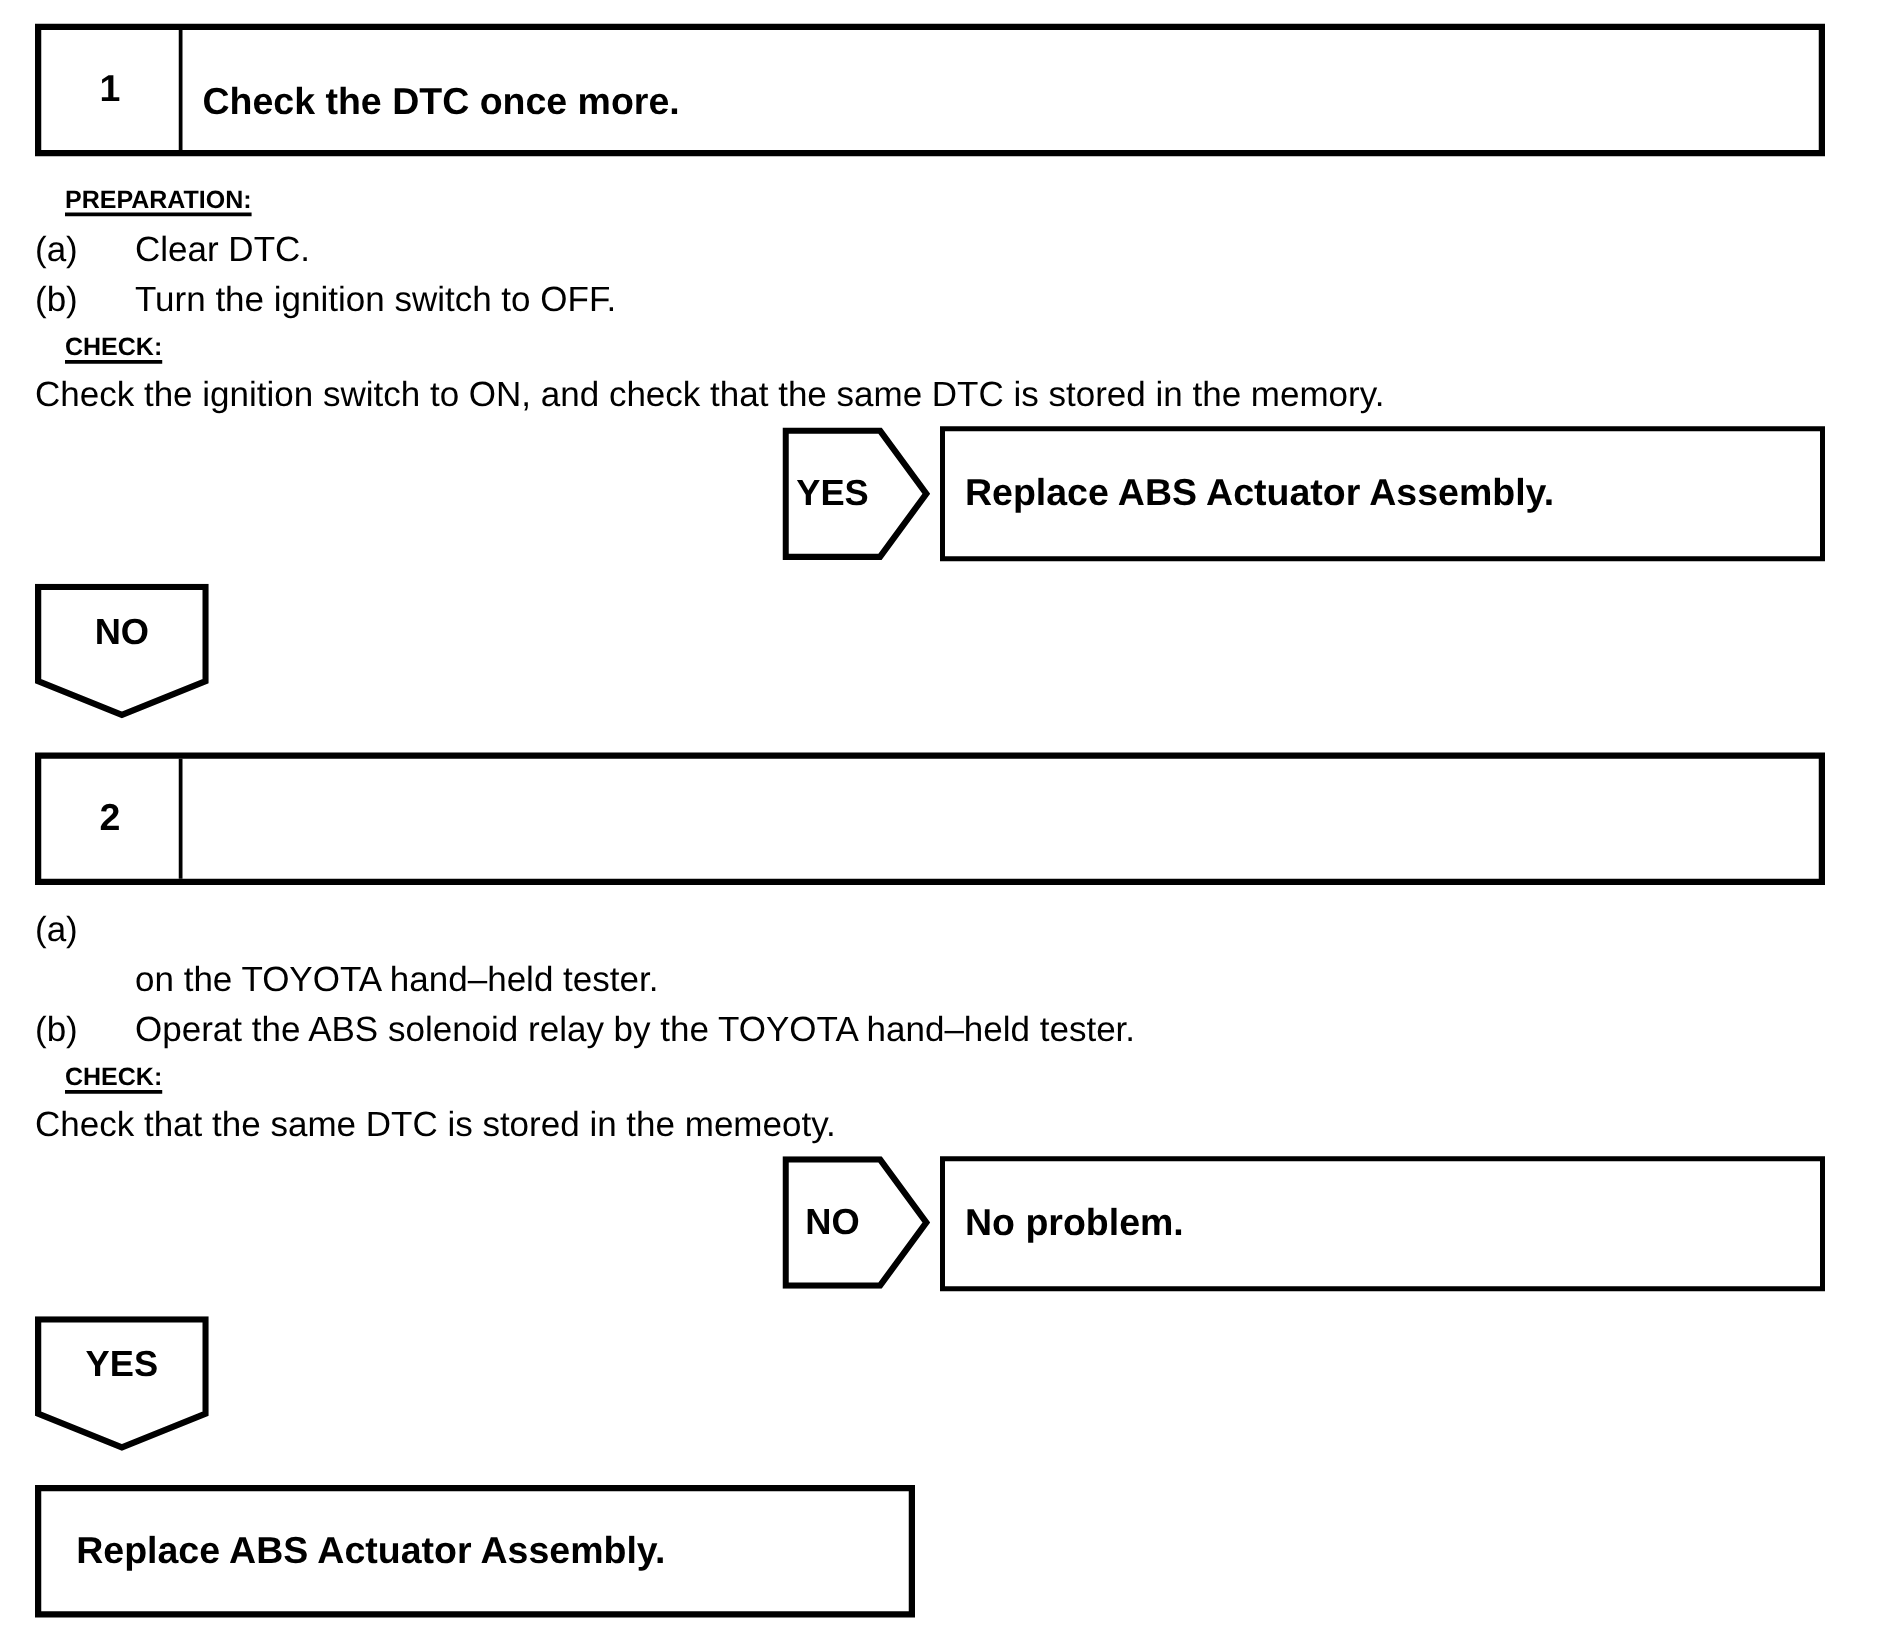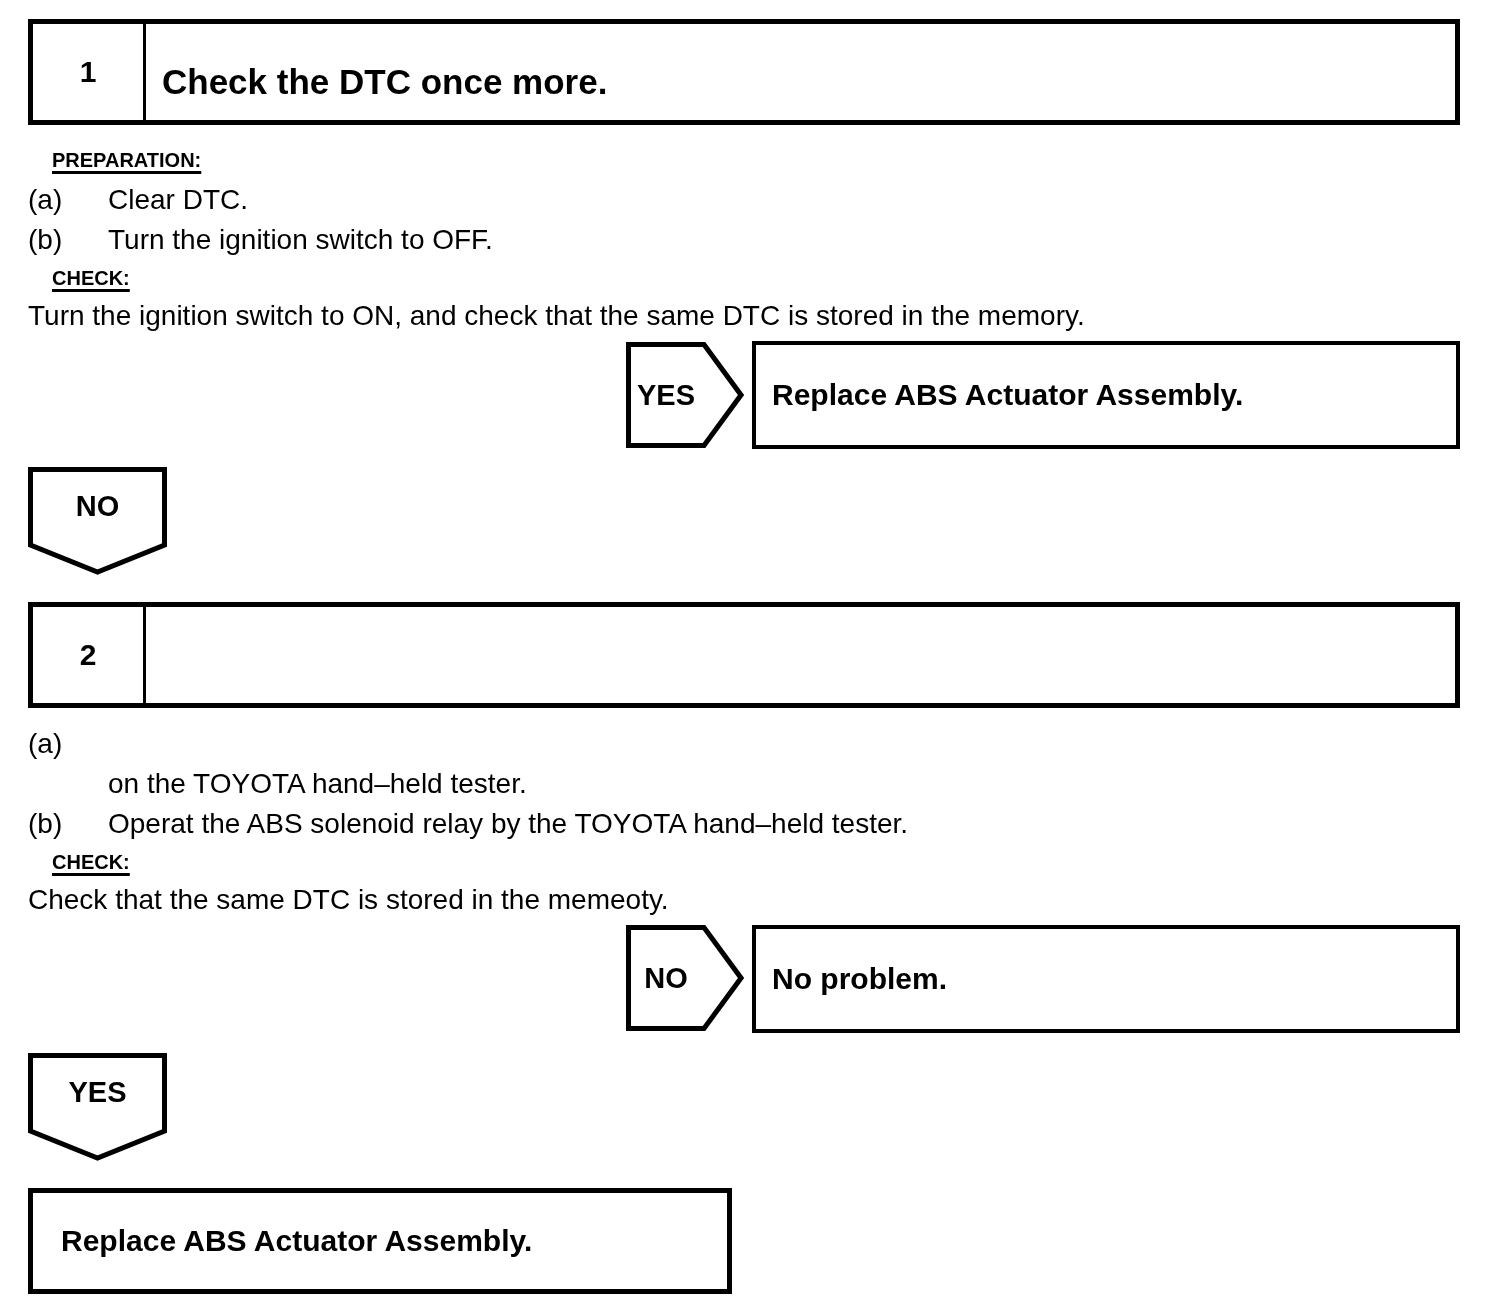--- a/index.html
+++ b/index.html
@@ -31,21 +31,21 @@
     justify-content:center;
     font-weight:bold;
     font-size:30px;
   }
   .step-title {
     flex:1;
     display:flex;
     align-items:center;
     padding-left:16px;
     font-weight:bold;
-    font-size:35px;
+    font-size:30px;
     margin-top:20px;
   }
   
   .heading {
     position:absolute;
     left:28px;
     font-size:20px;
     font-weight:bold;
     line-height:40px;
     text-decoration:underline;
@@ -160,21 +160,21 @@
 
   <div class="heading" style="top:140px">PREPARATION:</div>
 
   <div class="marker" style="top:180px">(a)</div>
   <div class="body-line" style="top:180px">Clear DTC.</div>
 
   <div class="marker" style="top:220px">(b)</div>
   <div class="body-line" style="top:220px">Turn the ignition switch to OFF.</div>
 
   <div class="heading" style="top:258px">CHECK:</div>
-  <div class="para" style="top:296px">Turn the ignition switch to ON, and check that the same DTC is stored in the memory.</div>
+  <div class="para" style="top:296px">Check the ignition switch to ON, and check that the same DTC is stored in the memory.</div>
 
   <div class="pent-right" style="top:342px">
     <svg viewBox="0 0 118 106">
       <polygon points="2.5,2.5 78,2.5 115,53 78,103.5 2.5,103.5"></polygon>
     </svg>
     <div class="pent-label">YES</div>
   </div>
   <div class="result-box" style="top:341px">
     <span>Replace ABS Actuator Assembly.</span>
   </div>

